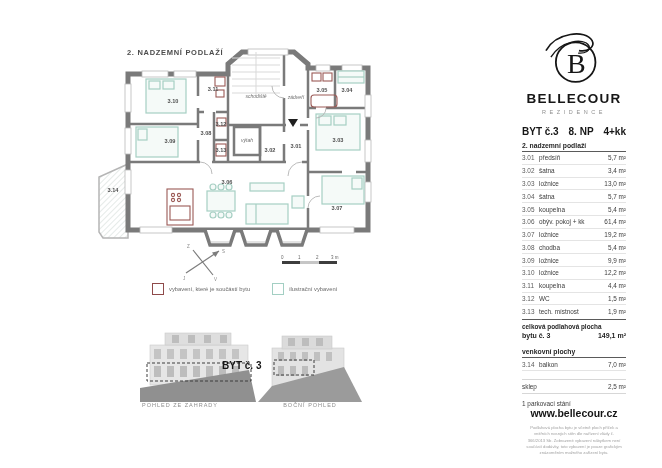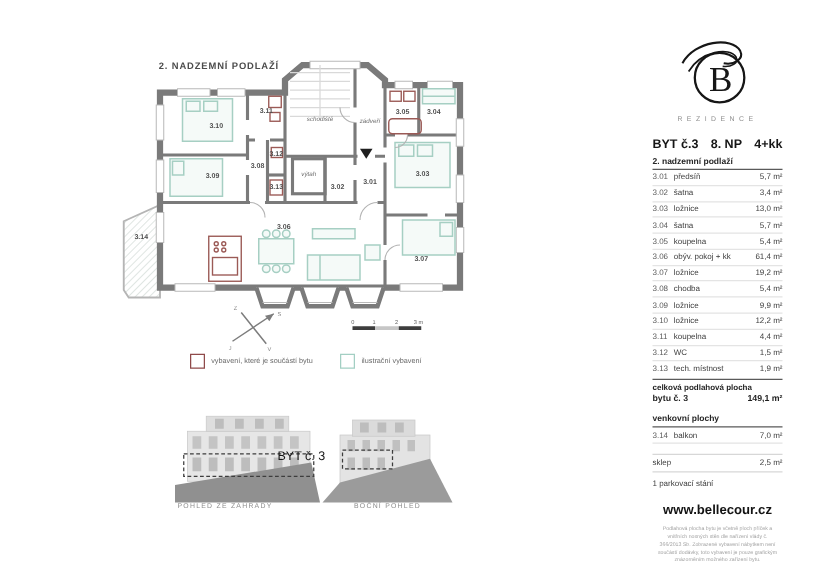--- a/index.html
+++ b/index.html
@@ -16,41 +16,41 @@
   
   .legend{position:absolute;left:152px;top:283px;display:flex;align-items:center;z-index:3;}
   .sw{width:10px;height:10px;background:#fff;display:inline-block;margin-right:5px;flex:none;}
   .sw-red{border:1.5px solid #8f4a4a;}
   .sw-teal{border:1.5px solid #a3cfc3;}
   .legend .lab{font-size:5.8px;color:#6a6a6a;white-space:nowrap;}
   .legend .item{display:flex;align-items:center;}
   .legend .item + .item{margin-left:22px;}
   
   .cap{position:absolute;font-size:5.5px;letter-spacing:1px;color:#8d8d8d;text-align:center;z-index:3;}
-  .unitlab{position:absolute;left:222px;top:360px;font-size:10px;font-weight:normal;color:#161616;z-index:3;}
+  .unitlab{position:absolute;left:222px;top:360px;font-size:10px;font-weight:bold;color:#161616;z-index:3;}
   
   .sidebar{position:absolute;left:522px;top:28px;width:104px;font-size:6.4px;color:#3c3c3c;}
   .logo{ text-align:center;}
   .brandname{font-size:13.5px;font-weight:bold;letter-spacing:1.2px;color:#161616;margin-top:2px;}
   .brandsub{font-size:5.5px;letter-spacing:3.6px;color:#8f8f8f;margin-top:3px;}
   .unitrow{display:flex;justify-content:space-between;align-items:flex-end;margin-top:11px;
            font-size:10px;font-weight:bold;color:#161616;}
   .sect{font-size:6.8px;font-weight:bold;color:#262626;border-bottom:1px solid #5a5a5a;
         padding-bottom:2px;margin-top:5px;}
   .trow{display:flex;align-items:baseline;padding:2.4px 0;border-bottom:1px solid #e4e4e4;}
   .trow .no{width:17px;color:#5a5a5a;flex:none;}
   .trow .nm{flex:1;white-space:nowrap;}
   .trow .ar{text-align:right;flex:none;}
   .total{border-top:1px solid #5a5a5a;margin-top:2px;padding-top:3px;font-weight:bold;color:#1f1f1f;}
   .total .l2{display:flex;justify-content:space-between;margin-top:2px;font-size:7px;}
   .outhead{margin-top:9px;}
   .sklep{display:flex;justify-content:space-between;border-top:1px solid #d7d7d7;
          border-bottom:1px solid #d7d7d7;padding:3px 0;margin-top:8px;}
   .parking{margin-top:6px;}
-  .web{margin-top:11px;text-align:center;font-size:10.5px;font-weight:bold;color:#141414;
+  .web{text-align:center;font-size:10.5px;font-weight:bold;color:#141414;
        text-decoration:none;display:block;}
   .disc{margin-top:6px;font-size:4.2px;line-height:1.5;color:#a3a3a3;text-align:center;
         padding:0 4px;}
 </style>
 </head>
 <body>
 
 <div class="page">
 
   <svg class="abs" style="left:0;top:0;" width="662" height="468" viewBox="0 0 662 468">
@@ -264,20 +264,21 @@
 
   <div class="sidebar">
 
     <div class="logo">
       <svg width="66" height="60" viewBox="0 0 80 70">
         <circle cx="42" cy="40" r="24" fill="none" stroke="#161616" stroke-width="2.2"></circle>
         <path d="M6,26 C18,4 54,0 62,14 C66,22 56,28 46,26" fill="none" stroke="#161616" stroke-width="2"></path>
         <path d="M12,34 C24,14 52,10 58,20 C61,26 53,30 45,29" fill="none" stroke="#161616" stroke-width="1.6"></path>
         <text x="43" y="53" text-anchor="middle" font-family="Liberation Serif, serif" font-size="34" fill="#161616">B</text>
       </svg>
+      <div class="brandname">BELLECOUR</div>
       <div class="brandsub">REZIDENCE</div>
     </div>
 
     <div class="unitrow">
       <span>BYT č.3</span>
       <span>8. NP</span>
       <span>4+kk</span>
     </div>
 
     <div class="sect">2. nadzemní podlaží</div>

